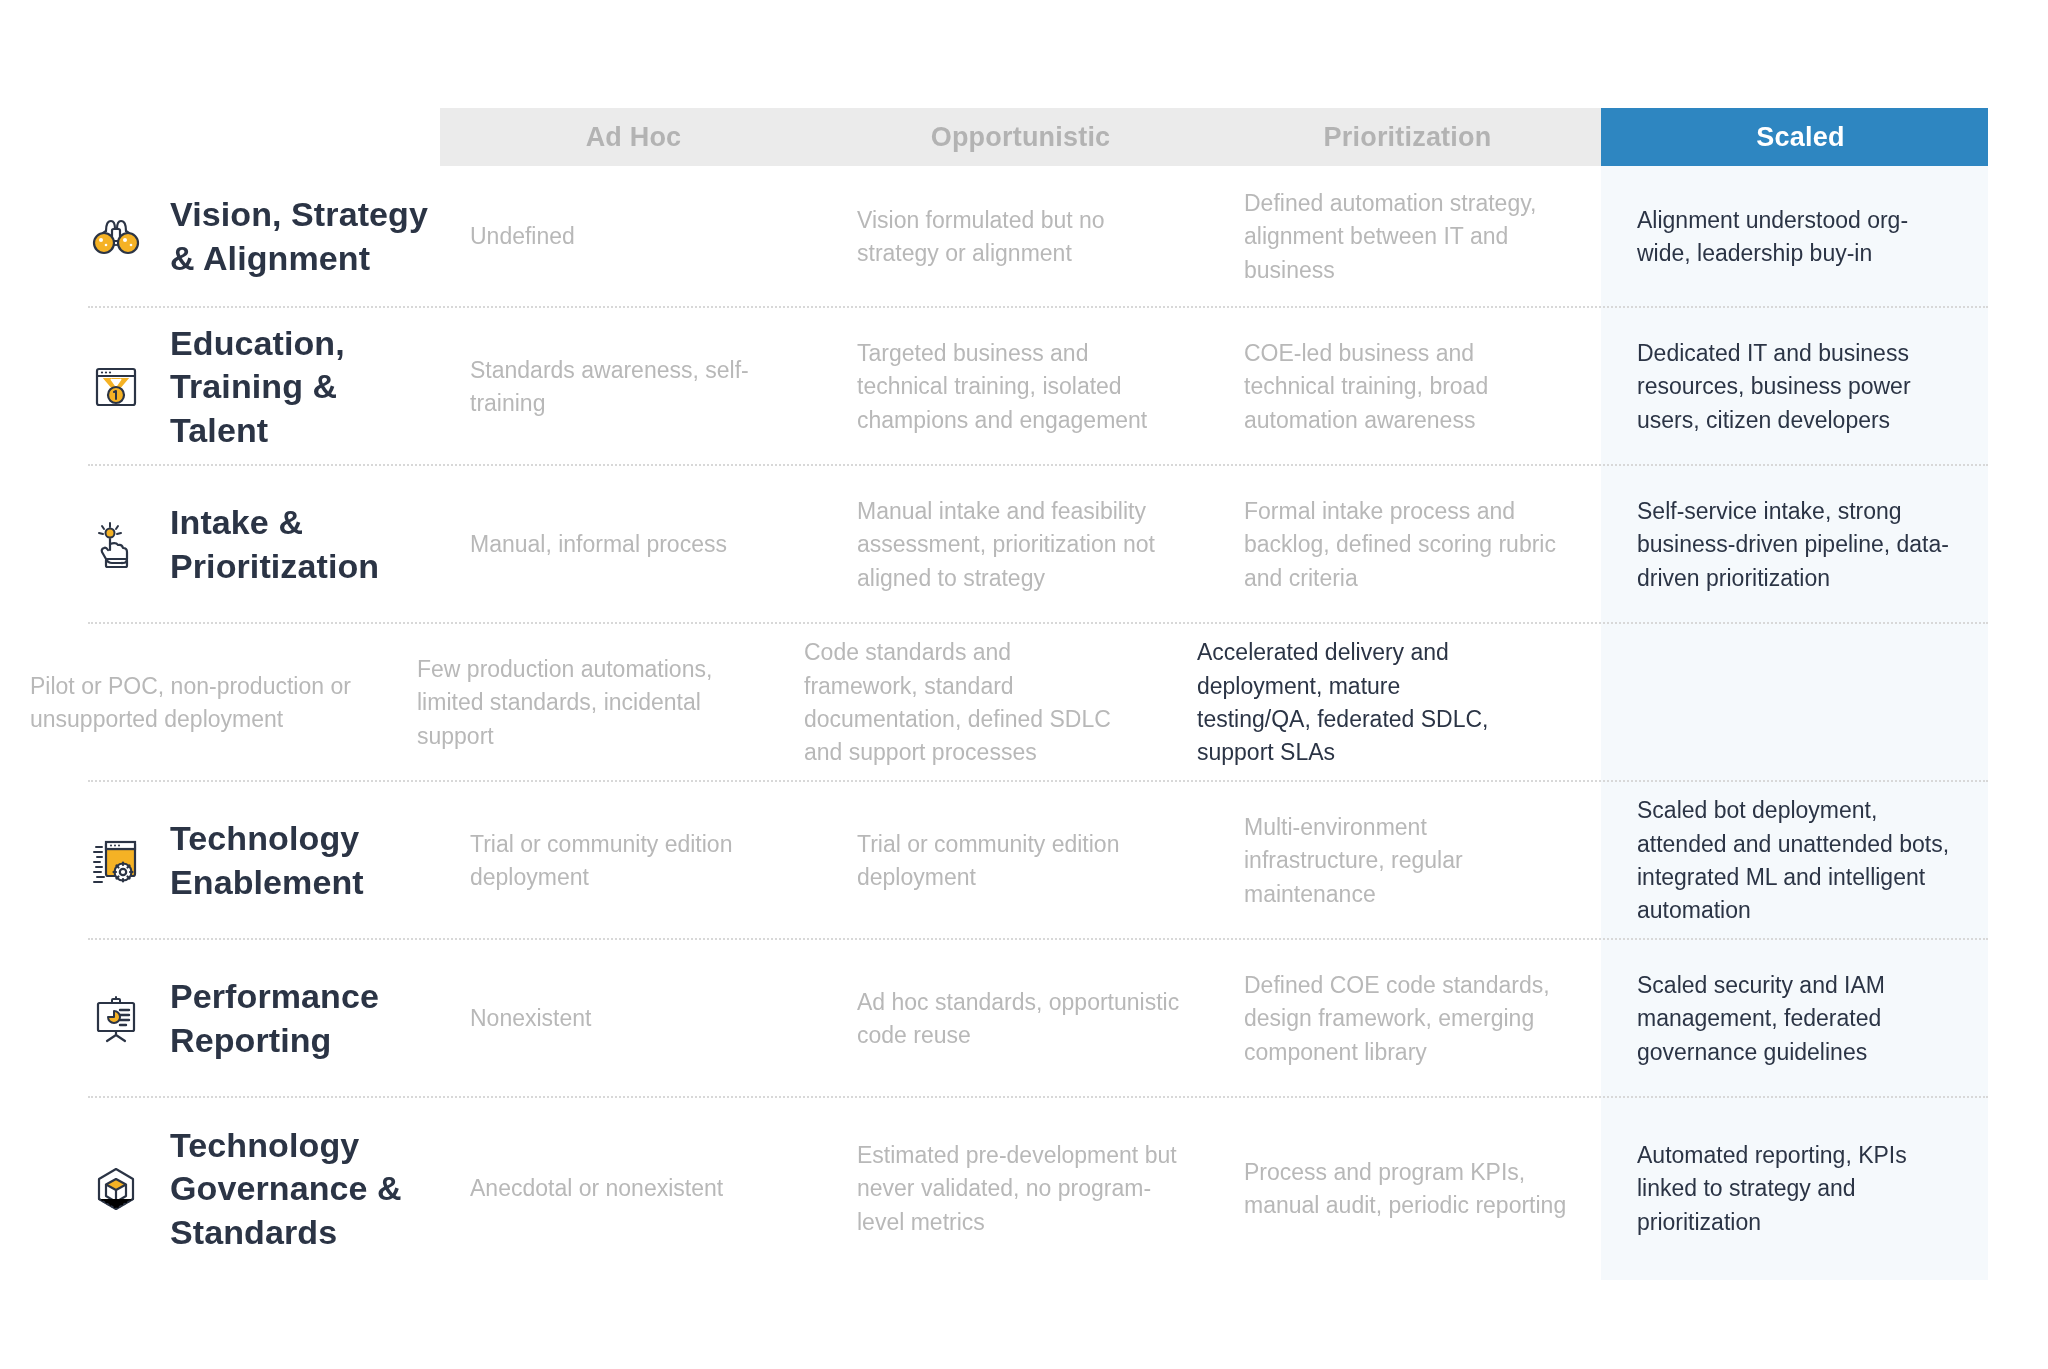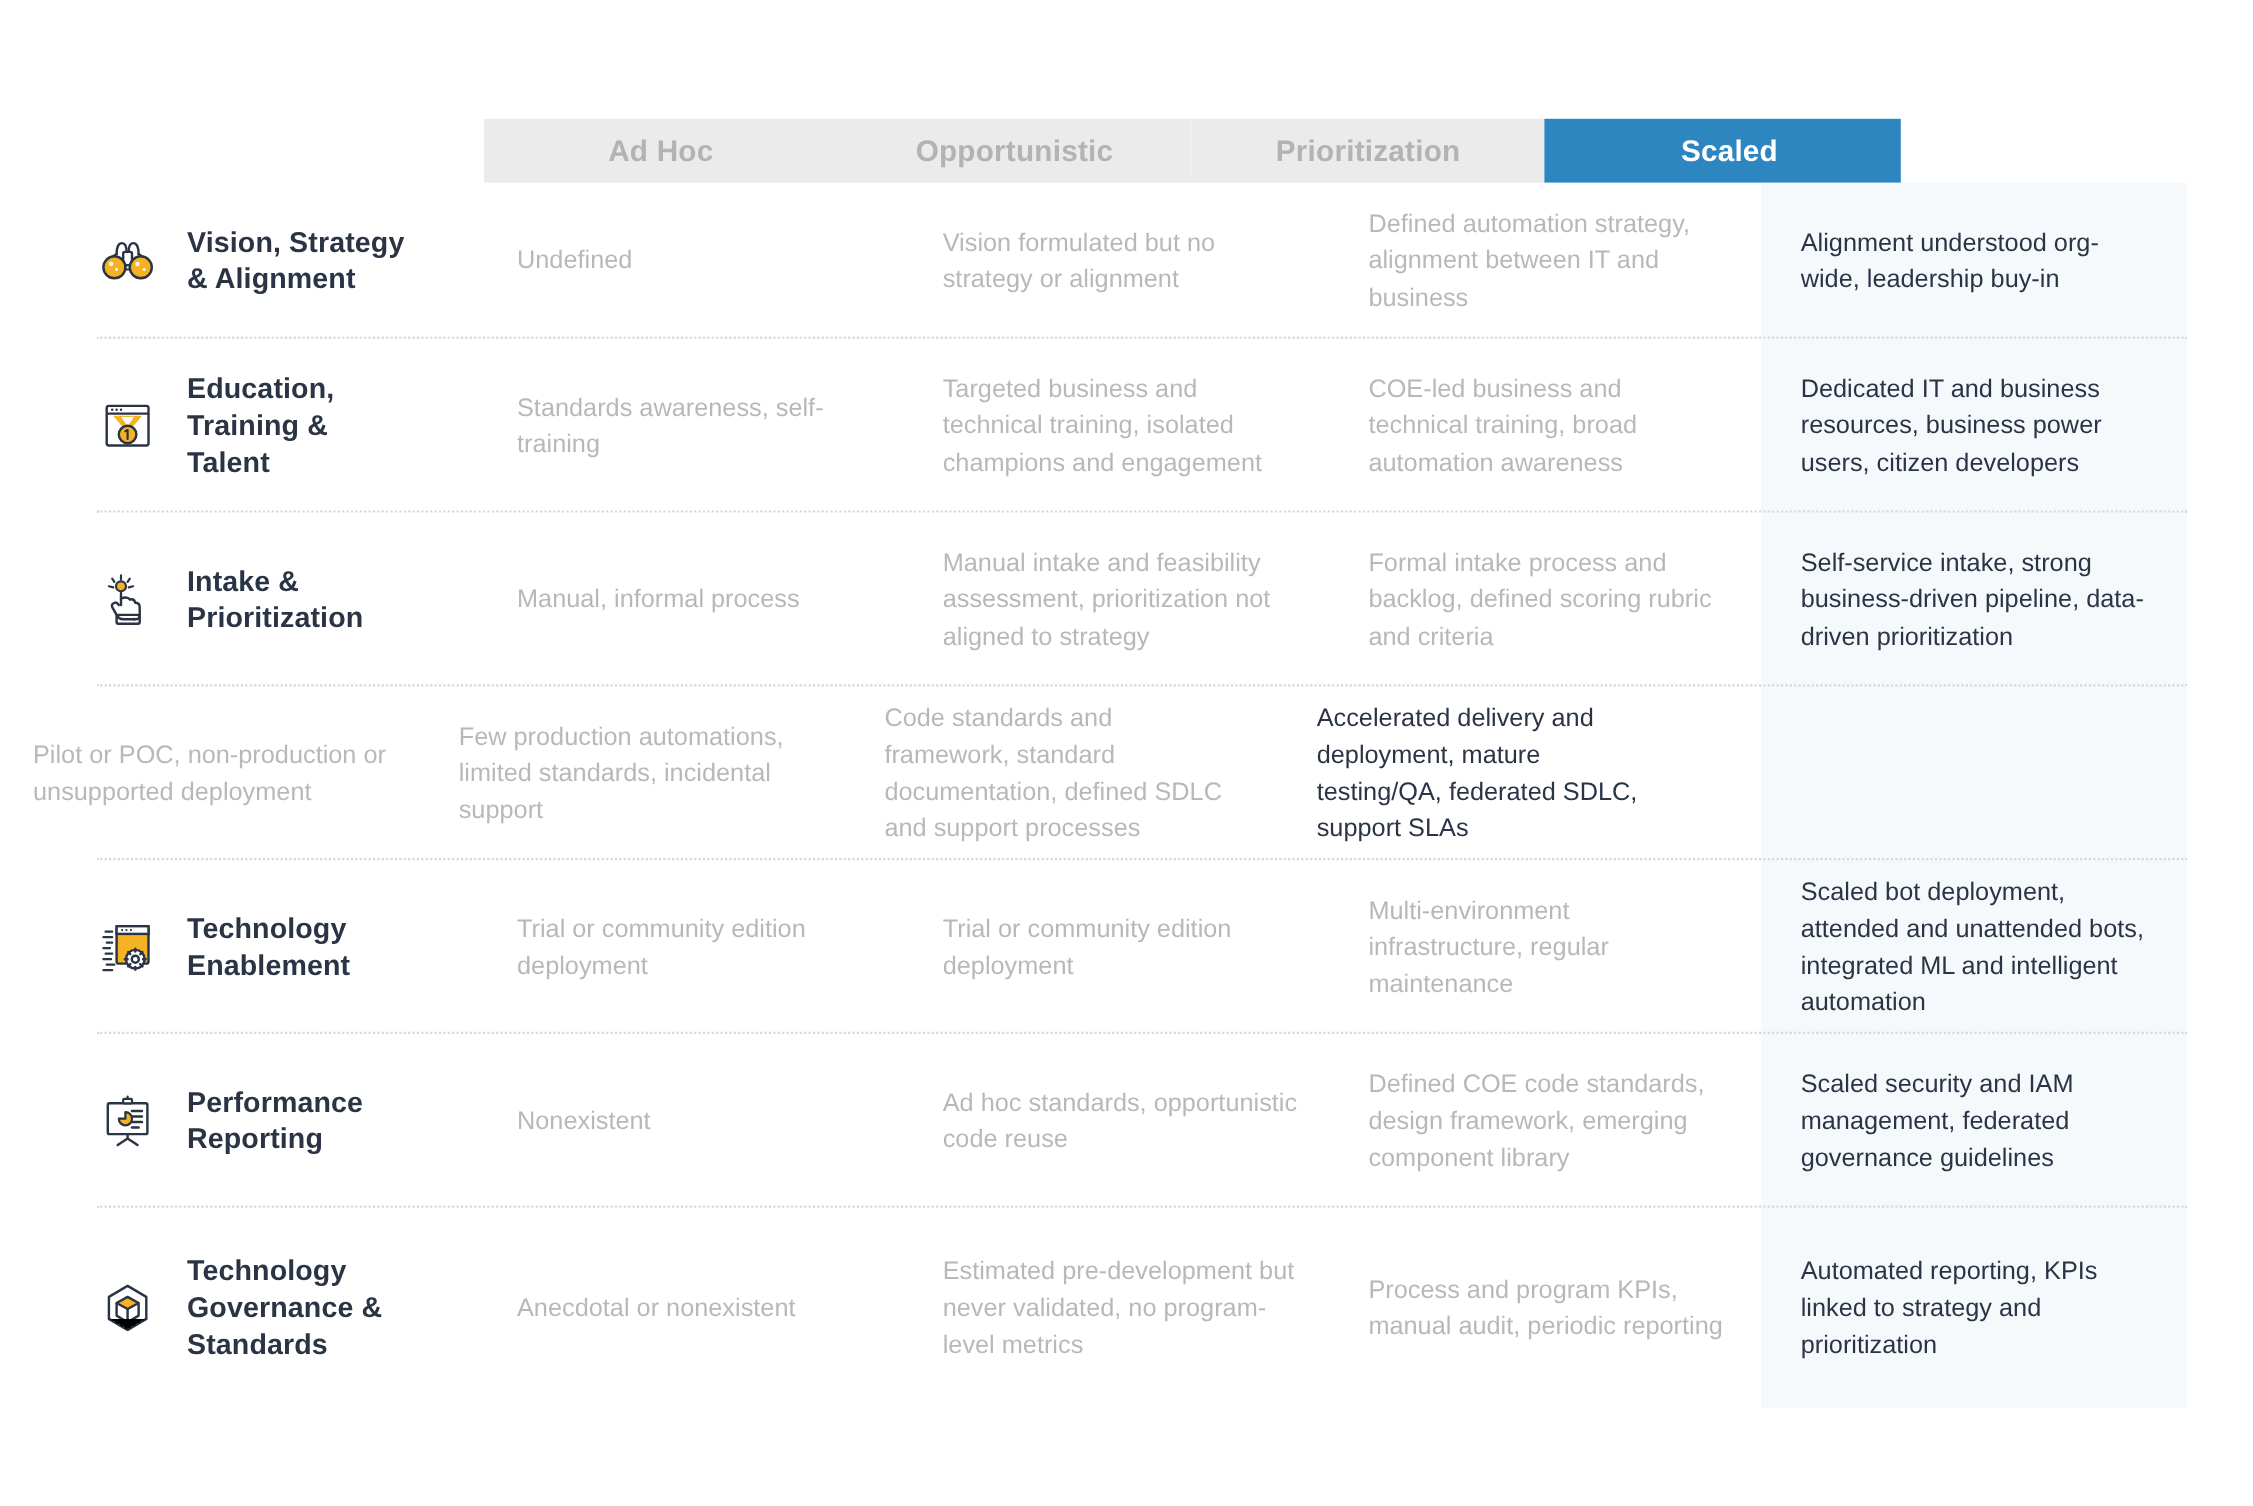--- a/index.html
+++ b/index.html
@@ -25,21 +25,21 @@
     left: 0;
     top: 0;
     width: 2048px;
     height: 1369px;
   }
 
   .header-row {
     position: absolute;
     left: 440px;
     top: 108px;
-    width: 1288px;
+    width: 1548px;
     height: 58px;
     display: flex;
   }
 
   .header-cell {
     height: 58px;
     display: flex;
     align-items: center;
     justify-content: center;
     font-size: 27px;
@@ -113,21 +113,21 @@
     flex: 0 0 56px;
     margin-right: 26px;
     display: flex;
     align-items: center;
     justify-content: center;
   }
 
   .row-icon svg { display: block; }
 
   .row-title {
-    font-size: 26px;
+    font-size: 34px;
     font-weight: bold;
     color: #2b3445;
     line-height: 1.28;
     letter-spacing: 0.1px;
   }
 
   .cell {
     width: 387px;
     padding: 0 30px 0 30px;
     font-size: 23px;

